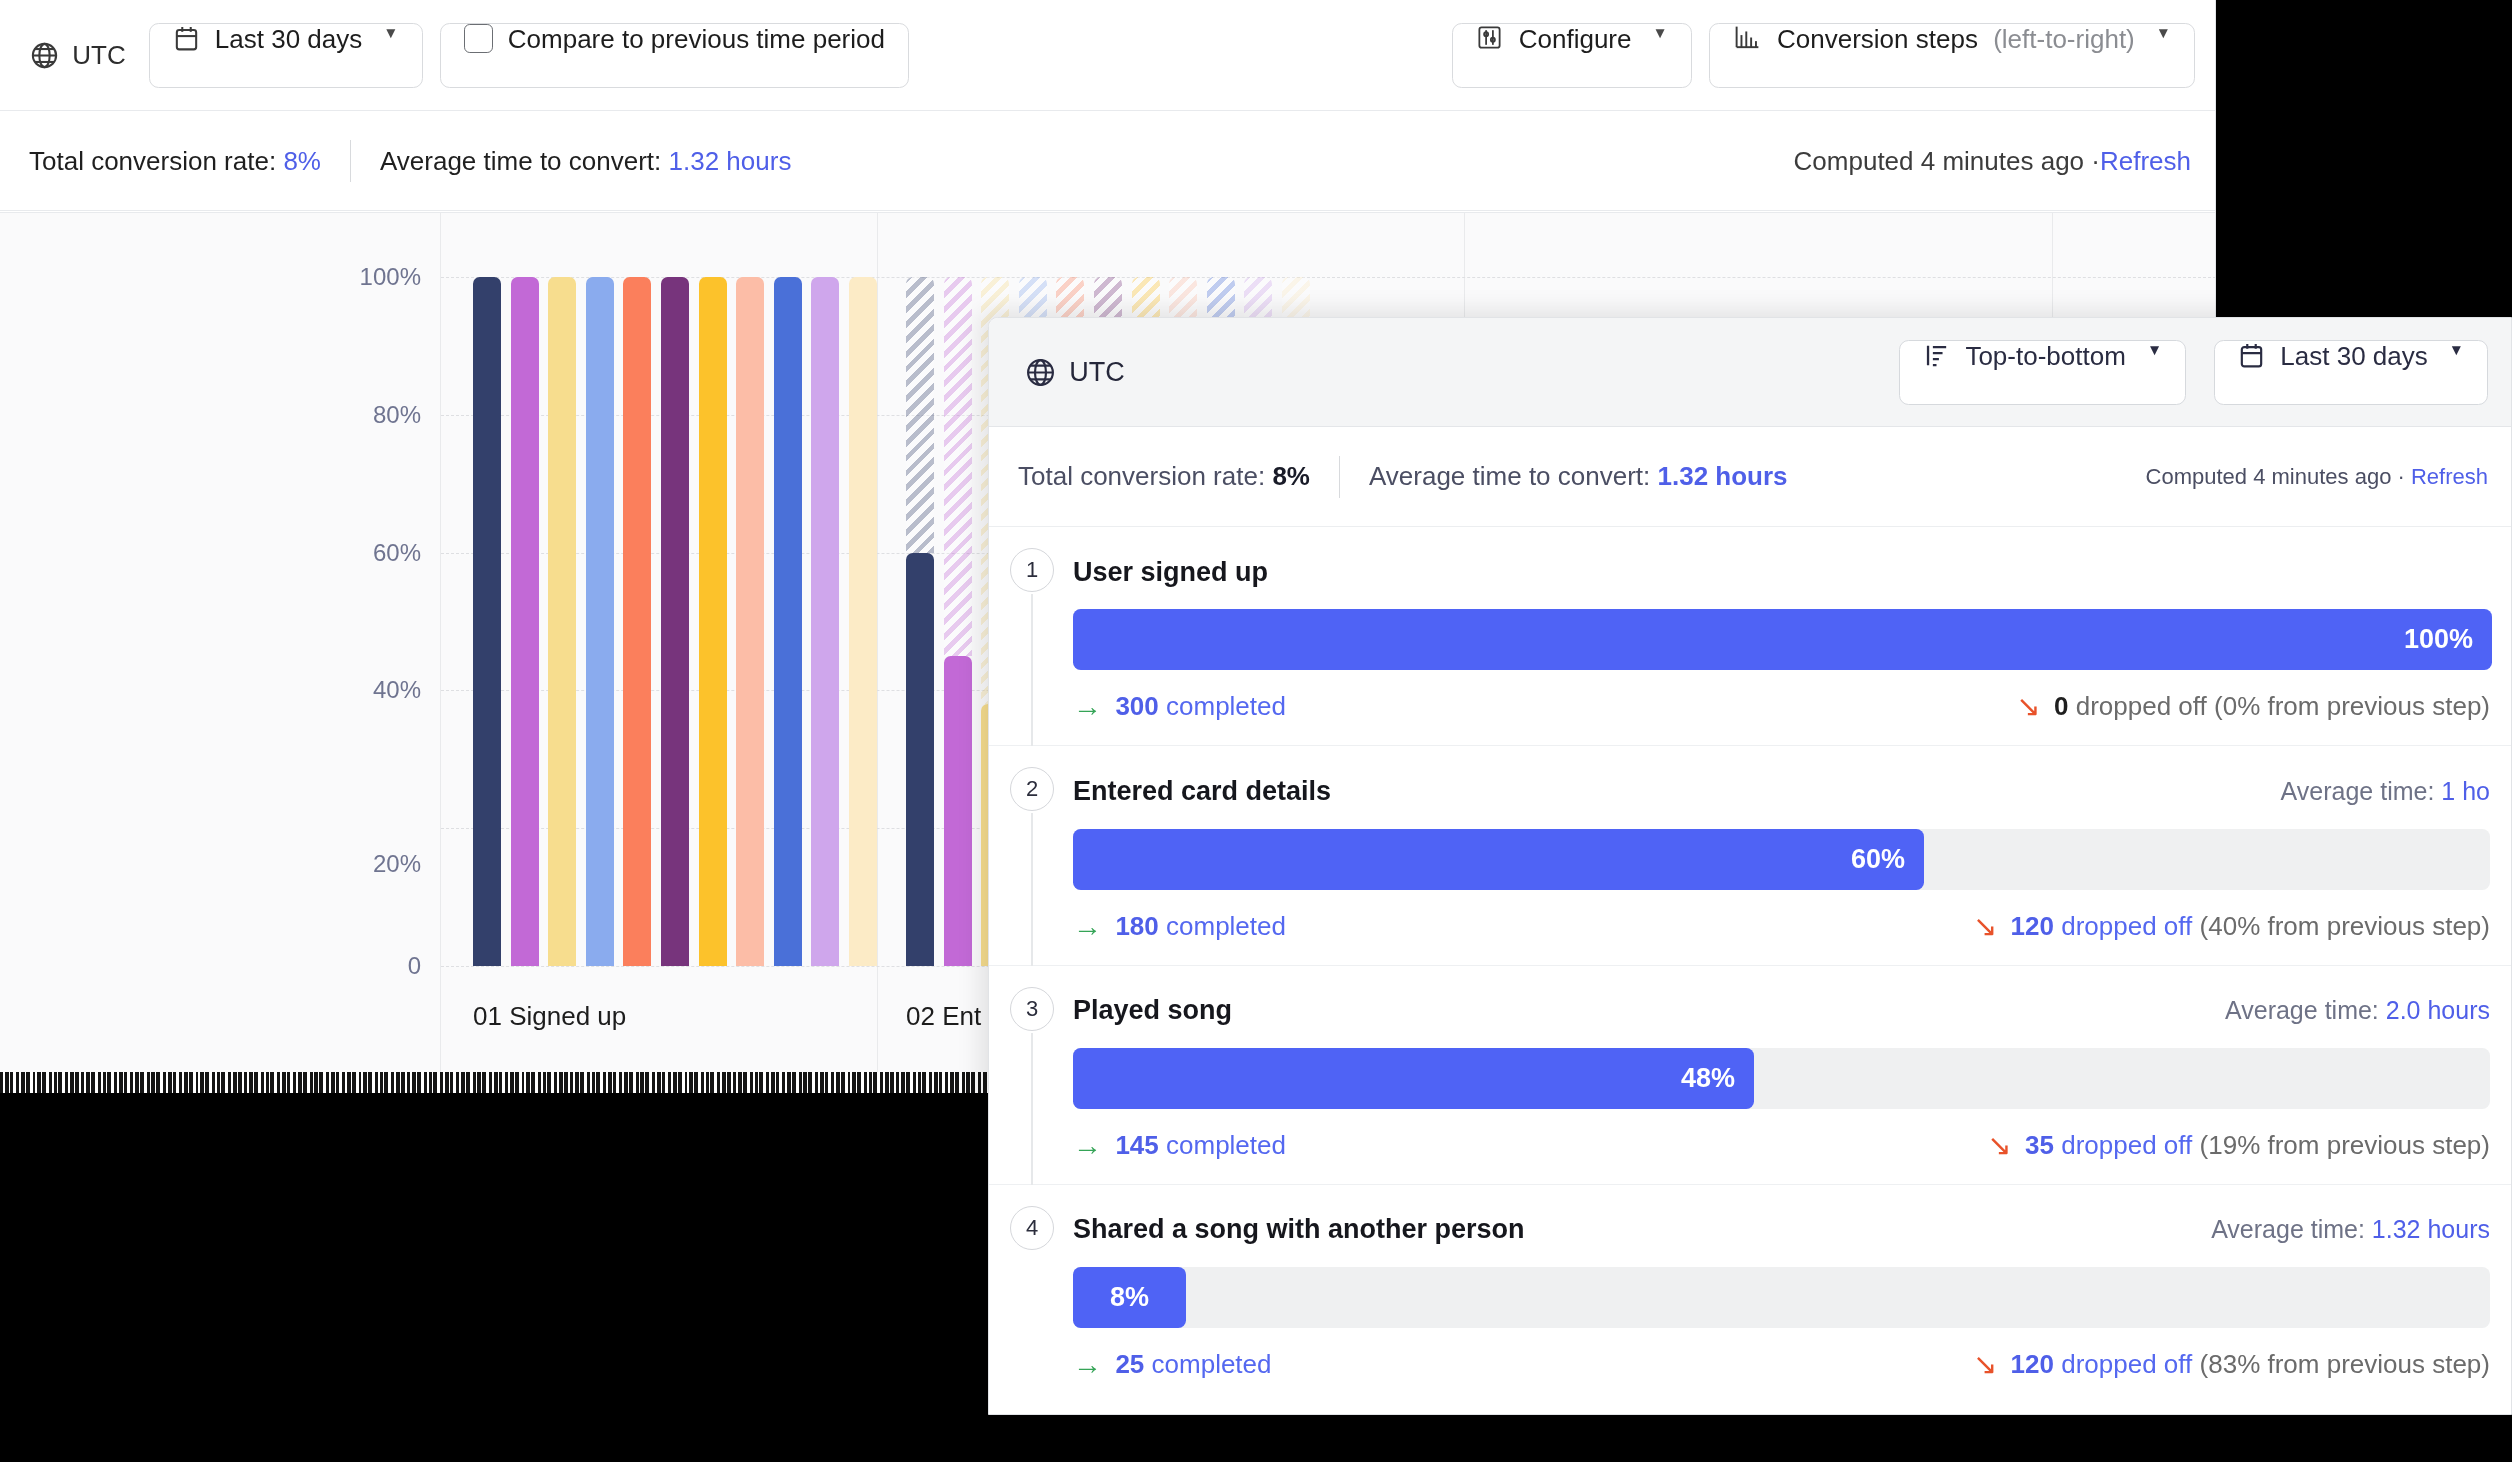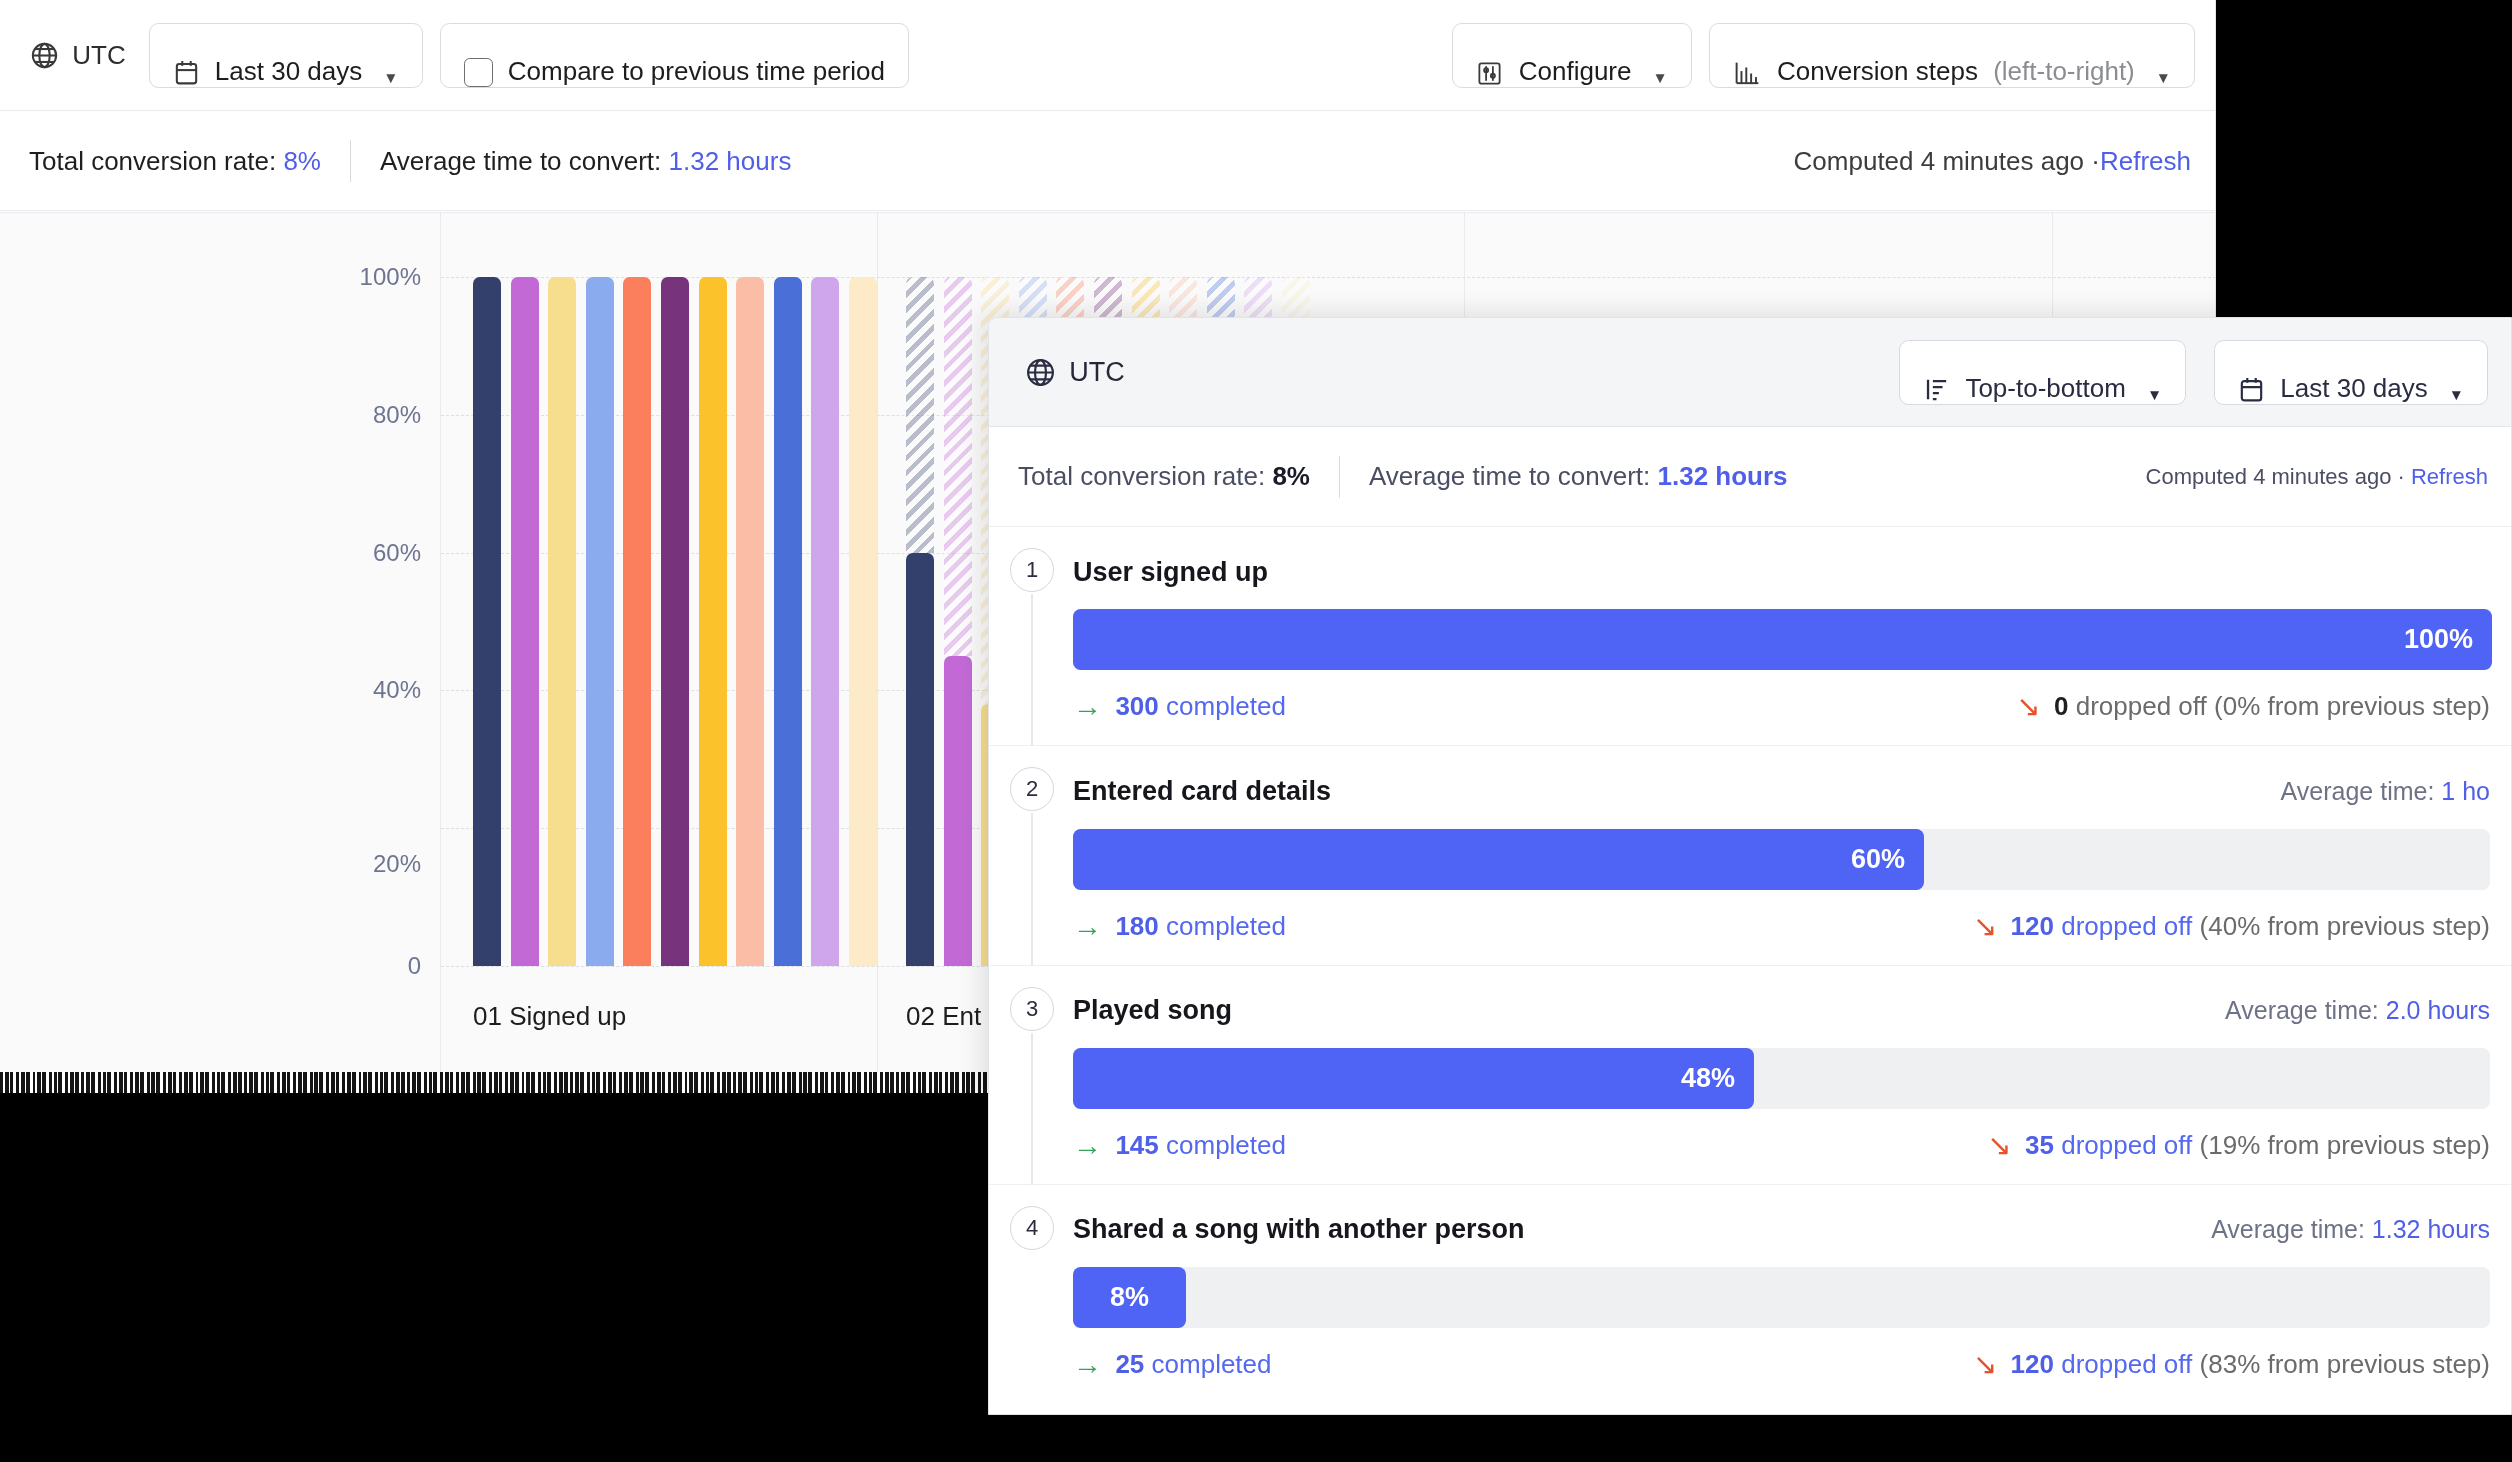--- a/index.html
+++ b/index.html
@@ -29,28 +29,28 @@
   }
   .tb-left { position: absolute; left: 23px; top: 0; height: 111px;
              display: flex; align-items: center; gap: 17px; }
   .tb-right { position: absolute; right: 21px; top: 0; height: 111px;
               display: flex; align-items: center; gap: 17px; }
 
   .utc-chip { display: flex; align-items: center; gap: 12.5px;
               font-size: 26px; color: #2d2d2d; padding: 0 5.8px; }
 
   .pill {
-    display: flex; align-items: flex-end; gap: 15.3px;
+    display: flex; align-items: flex-start; gap: 15.3px;
     height: 65px; padding: 0 23px;
     border: 1px solid #d9dbde; border-radius: 9.6px;
     background: #ffffff; font-size: 26px; color: #1d1d1d;
     white-space: nowrap;
   }
   .pill .caret { font-size: 15.3px; color: #4a4a4a; margin-left: 5.8px; }
-  .pill .muted { color: #8b8d92; margin-top: 7px; }
+  .pill .muted { color: #8b8d92; }
 
   .checkbox-sq {
     width: 29px; height: 29px; border: 1.9px solid #6b6e73;
     border-radius: 5.8px; background: #fff; flex: 0 0 auto;
   }
 
   
   #bg-stats {
     position: absolute; left: 0; top: 111px;
     width: 2216px; height: 100px;

